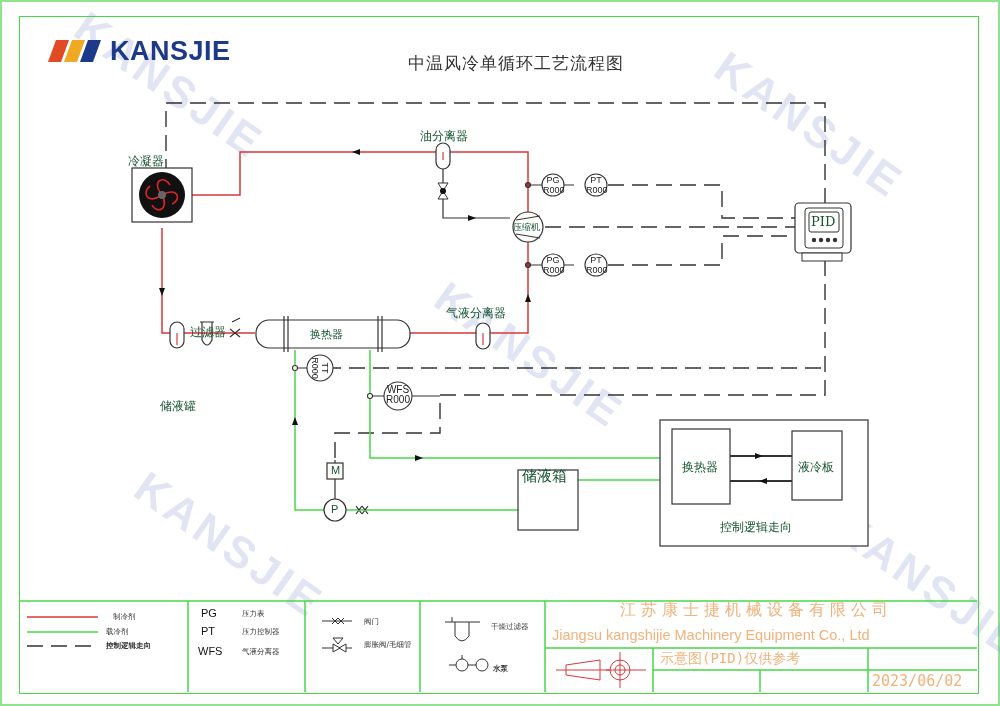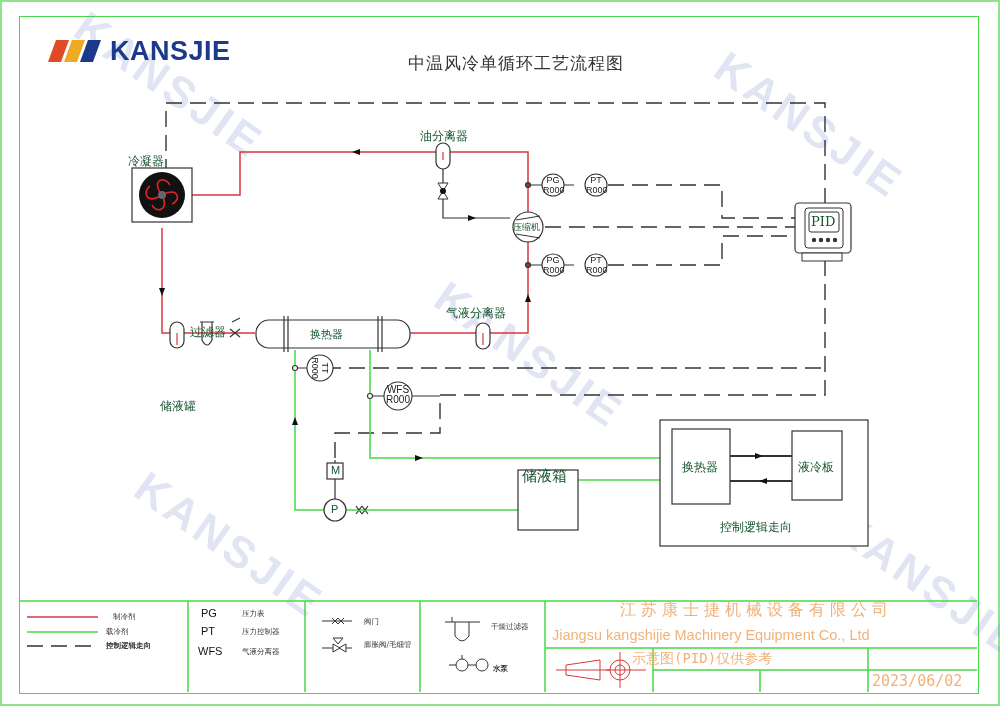--- a/index.html
+++ b/index.html
@@ -11,21 +11,21 @@
   .logo .stripe{display:inline-block;width:13px;height:22px;transform:skewX(-20deg);margin-right:3px;}
   .logo .name{font-family:"Liberation Sans",sans-serif;font-weight:bold;font-size:27px;color:#1d3a8a;margin-left:10px;letter-spacing:0.5px;}
   .title{position:absolute;left:408px;top:52px;font-size:17px;color:#333;font-family:"DejaVu Sans",sans-serif;letter-spacing:1px;}
   .lbl{position:absolute;font-size:12px;color:#14532d;white-space:nowrap;font-family:"DejaVu Serif",serif;}
   .inst{position:absolute;font-family:"Liberation Sans",sans-serif;font-size:9px;color:#222;text-align:center;line-height:10px;}
   .wm{position:absolute;font-family:"Liberation Sans",sans-serif;font-weight:bold;font-size:44px;color:rgba(120,135,200,0.22);transform:rotate(35deg);letter-spacing:4px;white-space:nowrap;}
   .legend-text{position:absolute;font-size:7.5px;color:#333;font-family:"DejaVu Serif",serif;white-space:nowrap;}
   .legend-abbr{position:absolute;font-size:11px;color:#111;font-family:"Liberation Sans",sans-serif;}
   .company-cn{position:absolute;left:620px;top:600px;font-size:16px;color:#f0b27a;letter-spacing:5px;font-family:"DejaVu Serif",serif;}
   .company-en{position:absolute;left:552px;top:627px;font-size:14.5px;color:#f0b27a;font-family:Liberation Sans, sans-serif;}
-  .note{position:absolute;left:632px;top:650px;font-size:14px;color:#f0b27a;font-family:"DejaVu Sans Mono",monospace;}
+  .note{position:absolute;left:660px;top:650px;font-size:14px;color:#f0b27a;font-family:"DejaVu Sans Mono",monospace;}
   .date{position:absolute;left:872px;top:672px;font-size:15px;color:#f0b27a;font-family:"DejaVu Sans Mono",monospace;}
 </style>
 </head>
 <body>
 
 <div class="frame-outer"></div>
 <div class="frame-inner"></div>
 
 <div class="wm" style="left:60px;top:60px;">KANSJIE</div>
 <div class="wm" style="left:700px;top:100px;">KANSJIE</div>

